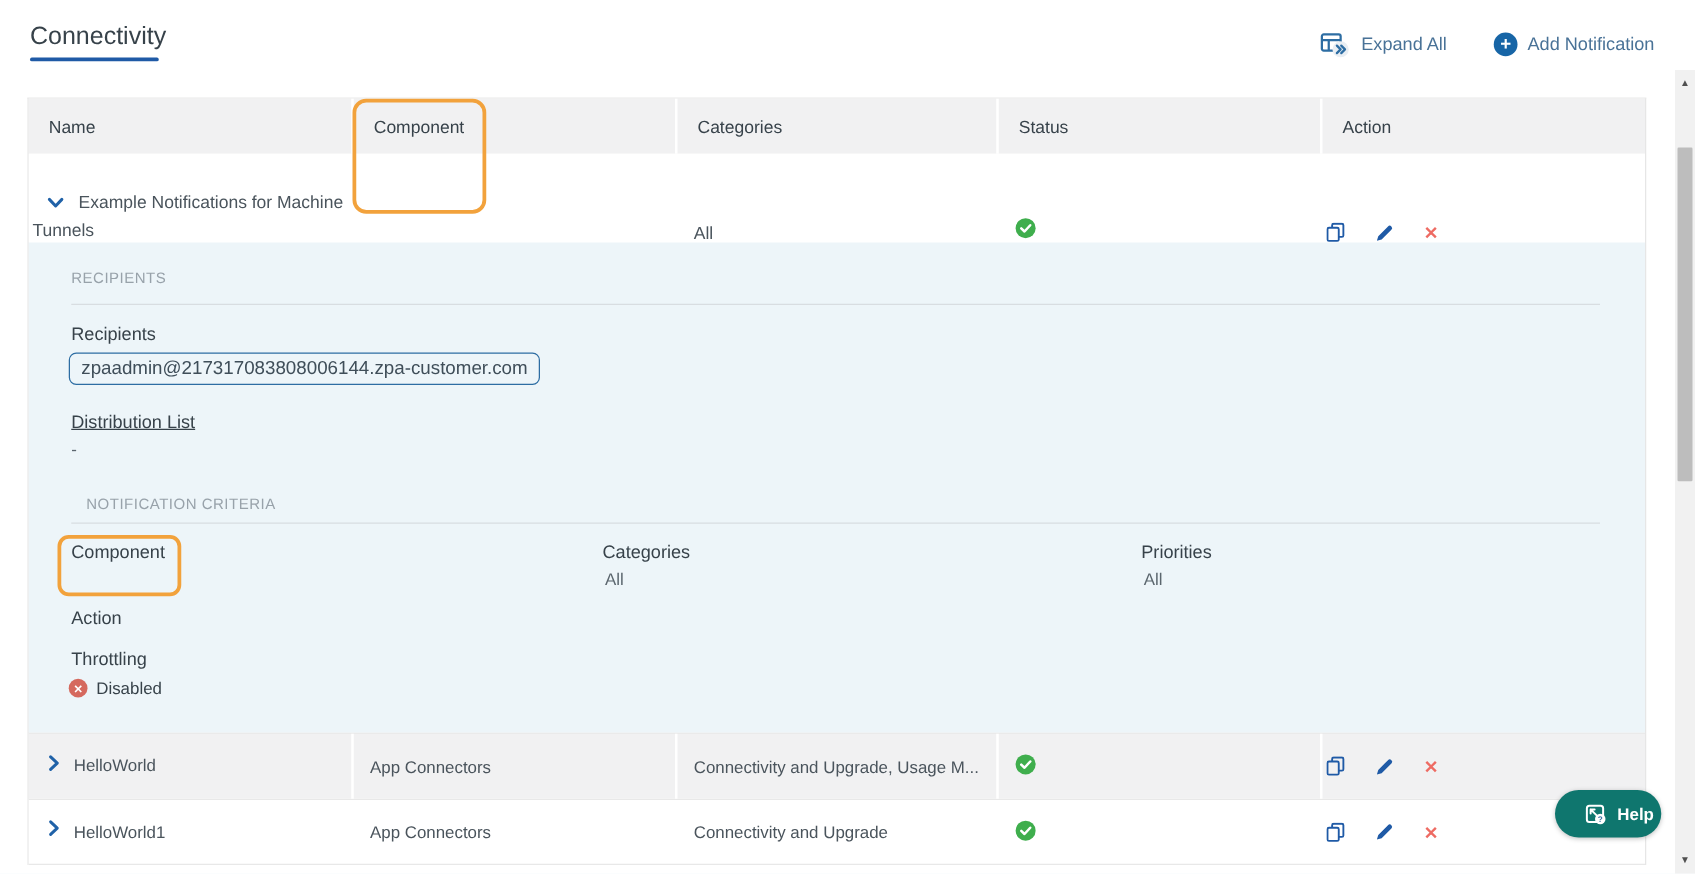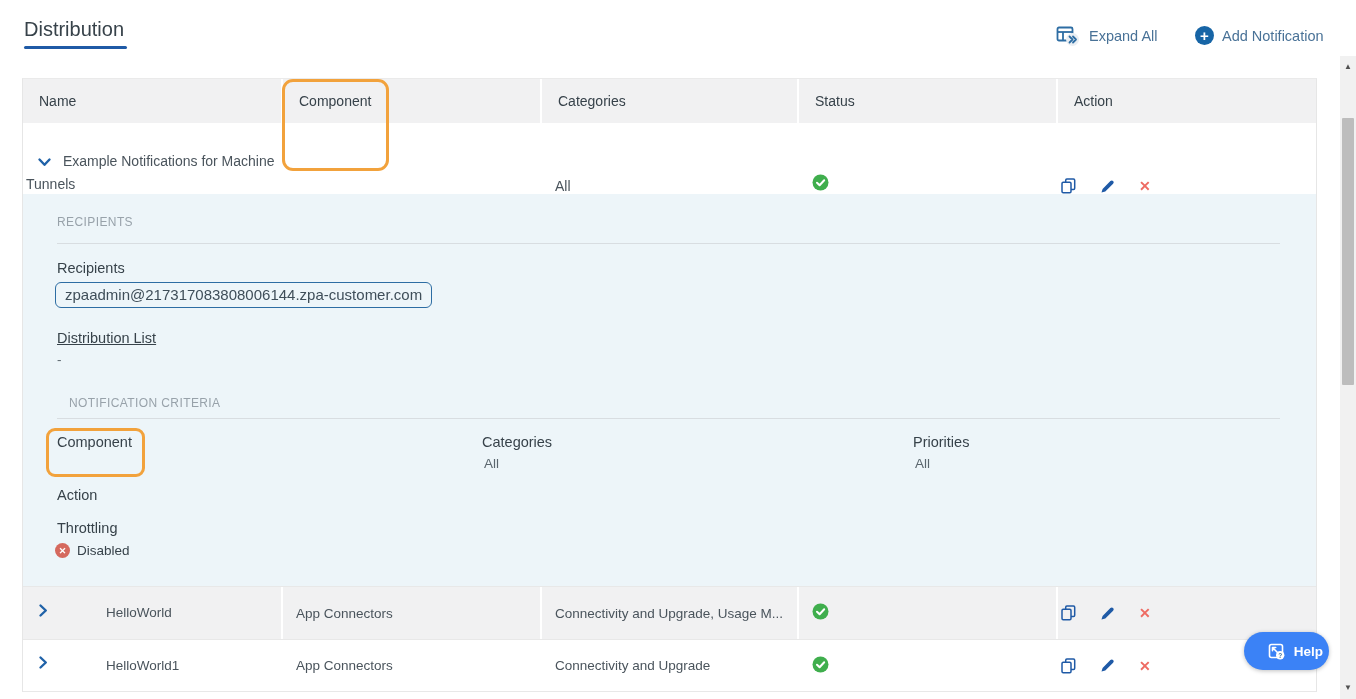--- a/index.html
+++ b/index.html
@@ -54,21 +54,21 @@
   .name-cell .chev { vertical-align:-3px; margin:0 7px 0 11px; }
 
   .sub-row { height:53px; border-top:1px solid #e8e8e8; }
   .sub-row .cell {
     display:flex; align-items:center; font-size:13.5px; color:#4a545c;
   }
   .sub-row.gray { background:#f1f1f2; }
   .sub-row.gray .cell { border-right:2px solid #ffffff; }
   .sub-row.gray .cell:last-child { border-right:none; }
   .sub-row.white { background:#ffffff; border-bottom:1px solid #e8e8e8; }
-  .sub-row .name-cell { padding-left:14px !important;gap:47px; }
+  .sub-row .name-cell { padding-left:14px !important; }
   .sub-row .name-cell .chev { margin:0 9px 0 0; vertical-align:-3px; }
 
   .actions { display:flex; align-items:center; gap:24px; padding-left:3px; }
   .icon-btn { cursor:pointer; display:inline-flex; align-items:center; }
   .x-glyph { color:#ee6b63; font-size:14px; font-weight:bold; }
 
   
   .detail-panel {
     position:relative; background:#edf5f9; height:392px; width:100%;
   }
@@ -93,21 +93,21 @@
   .annot {
     position:absolute; border:3px solid #f2a23c; border-radius:11px;
     pointer-events:none; background:transparent;
   }
   .annot-1 { left:282px; top:79px; width:107px; height:92px; }
   .annot-2 { left:46px; top:428px; width:99px; height:49px; border-radius:9px; }
 
   
   .help-btn {
     position:absolute; left:1244px; top:632px; width:85px; height:38px;
-    background:#3b82f6; border-radius:19px; color:#fff;
+    background:#0f766e; border-radius:19px; color:#fff;
     display:flex; align-items:center; justify-content:center; gap:7px;
     font-size:13.5px; font-weight:bold; cursor:pointer;
     box-shadow:0 1px 4px rgba(0,0,0,.25);
     padding-left:16px;
   }
 
   
   .scrollbar-track {
     position:absolute; right:0; top:56px; width:16px; height:643px; background:#f1f1f1;
   }
@@ -120,21 +120,21 @@
   .scroll-thumb {
     position:absolute; left:2px; top:62px; width:12px; height:267px;
     background:#bdbdbd; border-radius:1px; cursor:pointer;
   }
 </style>
 </head>
 <body>
 
 <div class="page">
 
-  <div class="page-title">Distribution</div>
+  <div class="page-title">Connectivity</div>
   <div class="title-underline"></div>
 
   <div class="toolbar-btn btn-expand-all">
     <span style="display:inline-flex;">
       <svg width="25" height="20" viewBox="0 0 25 20" fill="none">
         <rect x="1.5" y="1.5" width="15" height="13" rx="1.5" stroke="#2d6da3" stroke-width="1.8"></rect>
         <line x1="1.5" y1="6" x2="16.5" y2="6" stroke="#2d6da3" stroke-width="1.8"></line>
         <line x1="7" y1="6" x2="7" y2="14.5" stroke="#2d6da3" stroke-width="1.8"></line>
         <circle cx="16.5" cy="13.5" r="6.5" fill="#e9eef3"></circle>
         <path d="M13.5 10.5 L16.5 13.5 L13.5 16.5 M17 10.5 L20 13.5 L17 16.5" stroke="#2d6da3" stroke-width="1.8" fill="none" stroke-linecap="round" stroke-linejoin="round"></path>

